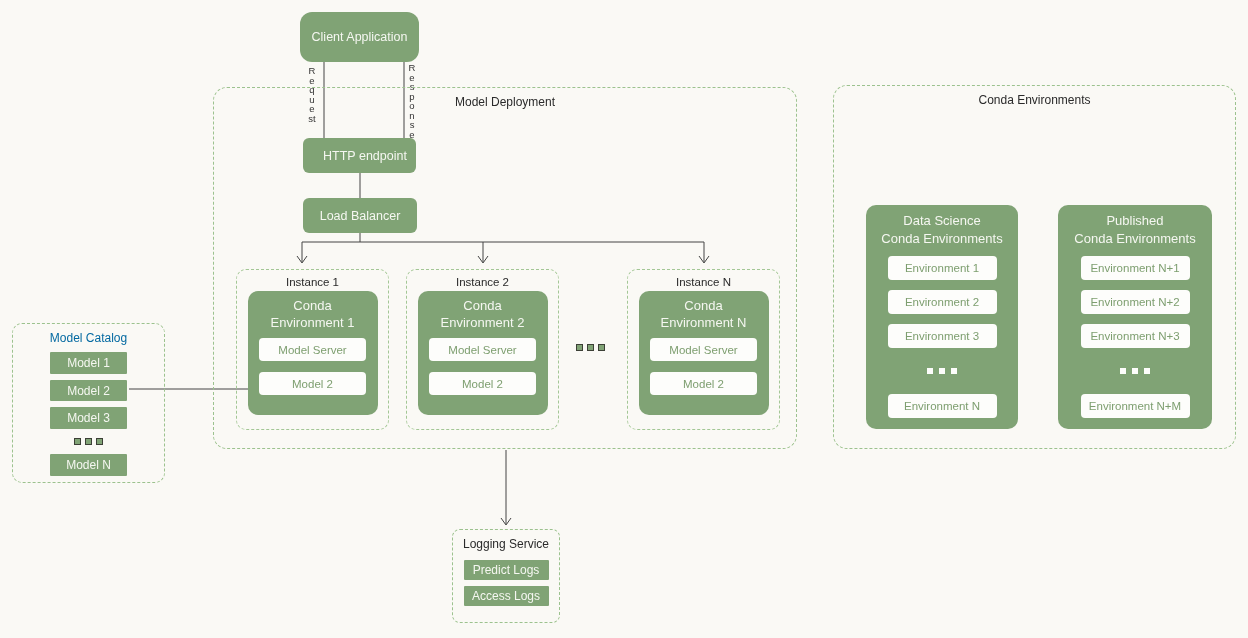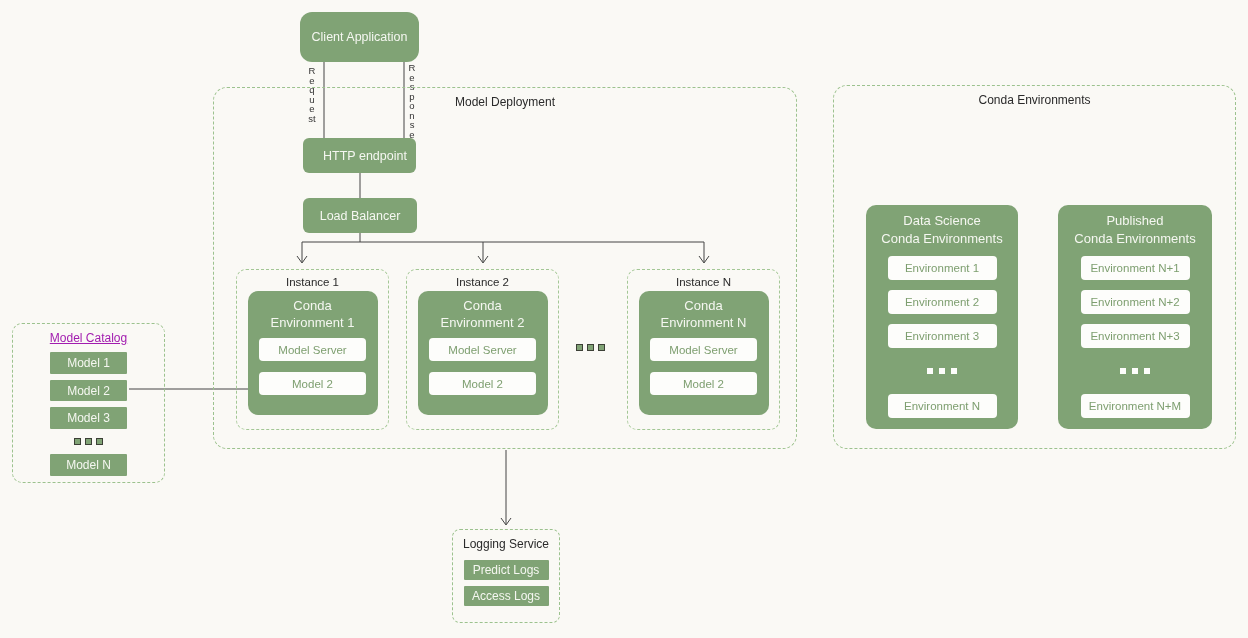--- a/index.html
+++ b/index.html
@@ -91,21 +91,21 @@
   .sq-dark:last-child { margin-right: 0; }
   .sq-white { width: 6px; height: 6px; background: #fdfdfb; margin-right: 6px; }
   .sq-white:last-child { margin-right: 0; }
 
   
   .catalog {
     position: absolute; left: 12px; top: 323px; width: 153px; height: 160px;
     border: 1px dashed #9cc28e; border-radius: 10px;
     display: flex; flex-direction: column; align-items: center;
   }
-  .catalog .cat-title { font-size: 12px; color: #a21caf; padding-top: 7px; margin-bottom: 7px; text-decoration: underline; }
+  .catalog .cat-title { font-size: 12px; color: #0369a1; padding-top: 7px; margin-bottom: 7px; }
   .small-green-chip {
     background: #80a375; color: #f5f7f1;
     border-radius: 1px;
     display: flex; align-items: center; justify-content: center;
     font-size: 12px;
   }
   .catalog .small-green-chip { width: 77px; height: 25px; margin-bottom: 6px; }
   .catalog .dots-inline { height: 15px; margin-bottom: 6px; }
 
   

